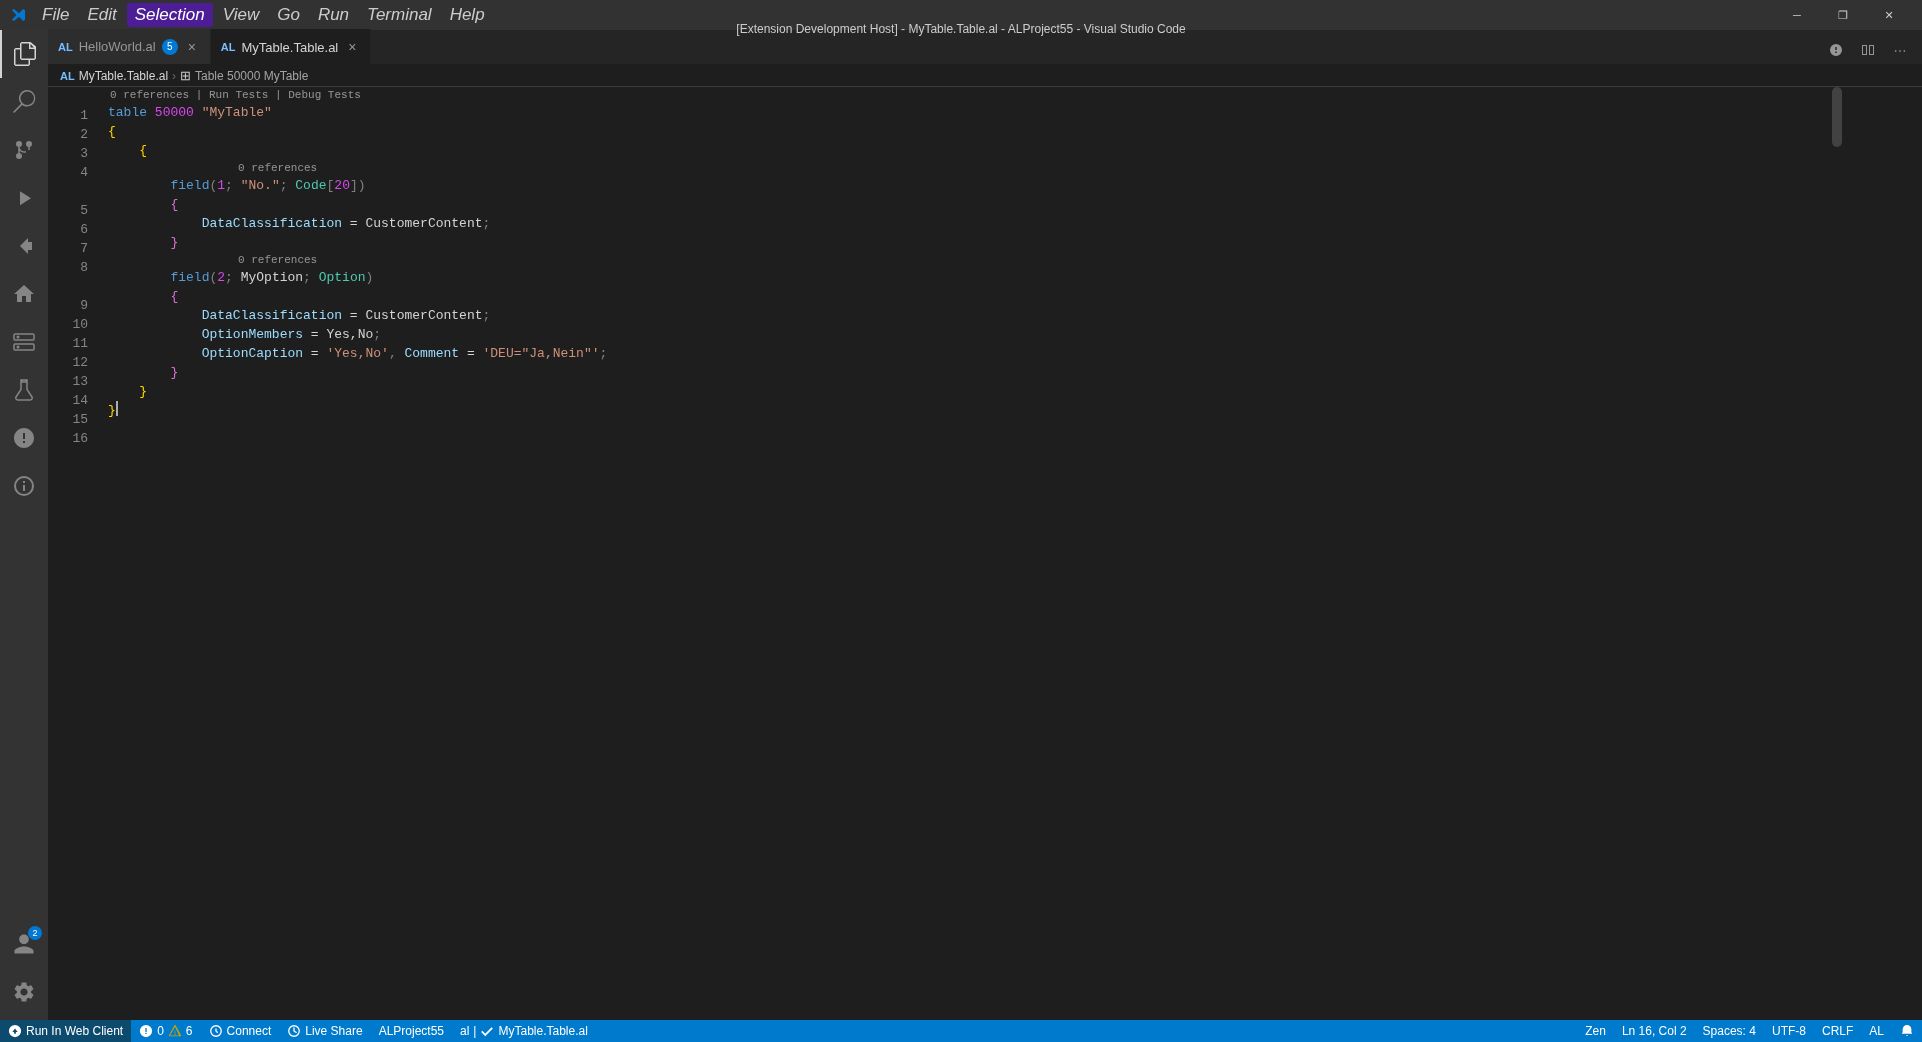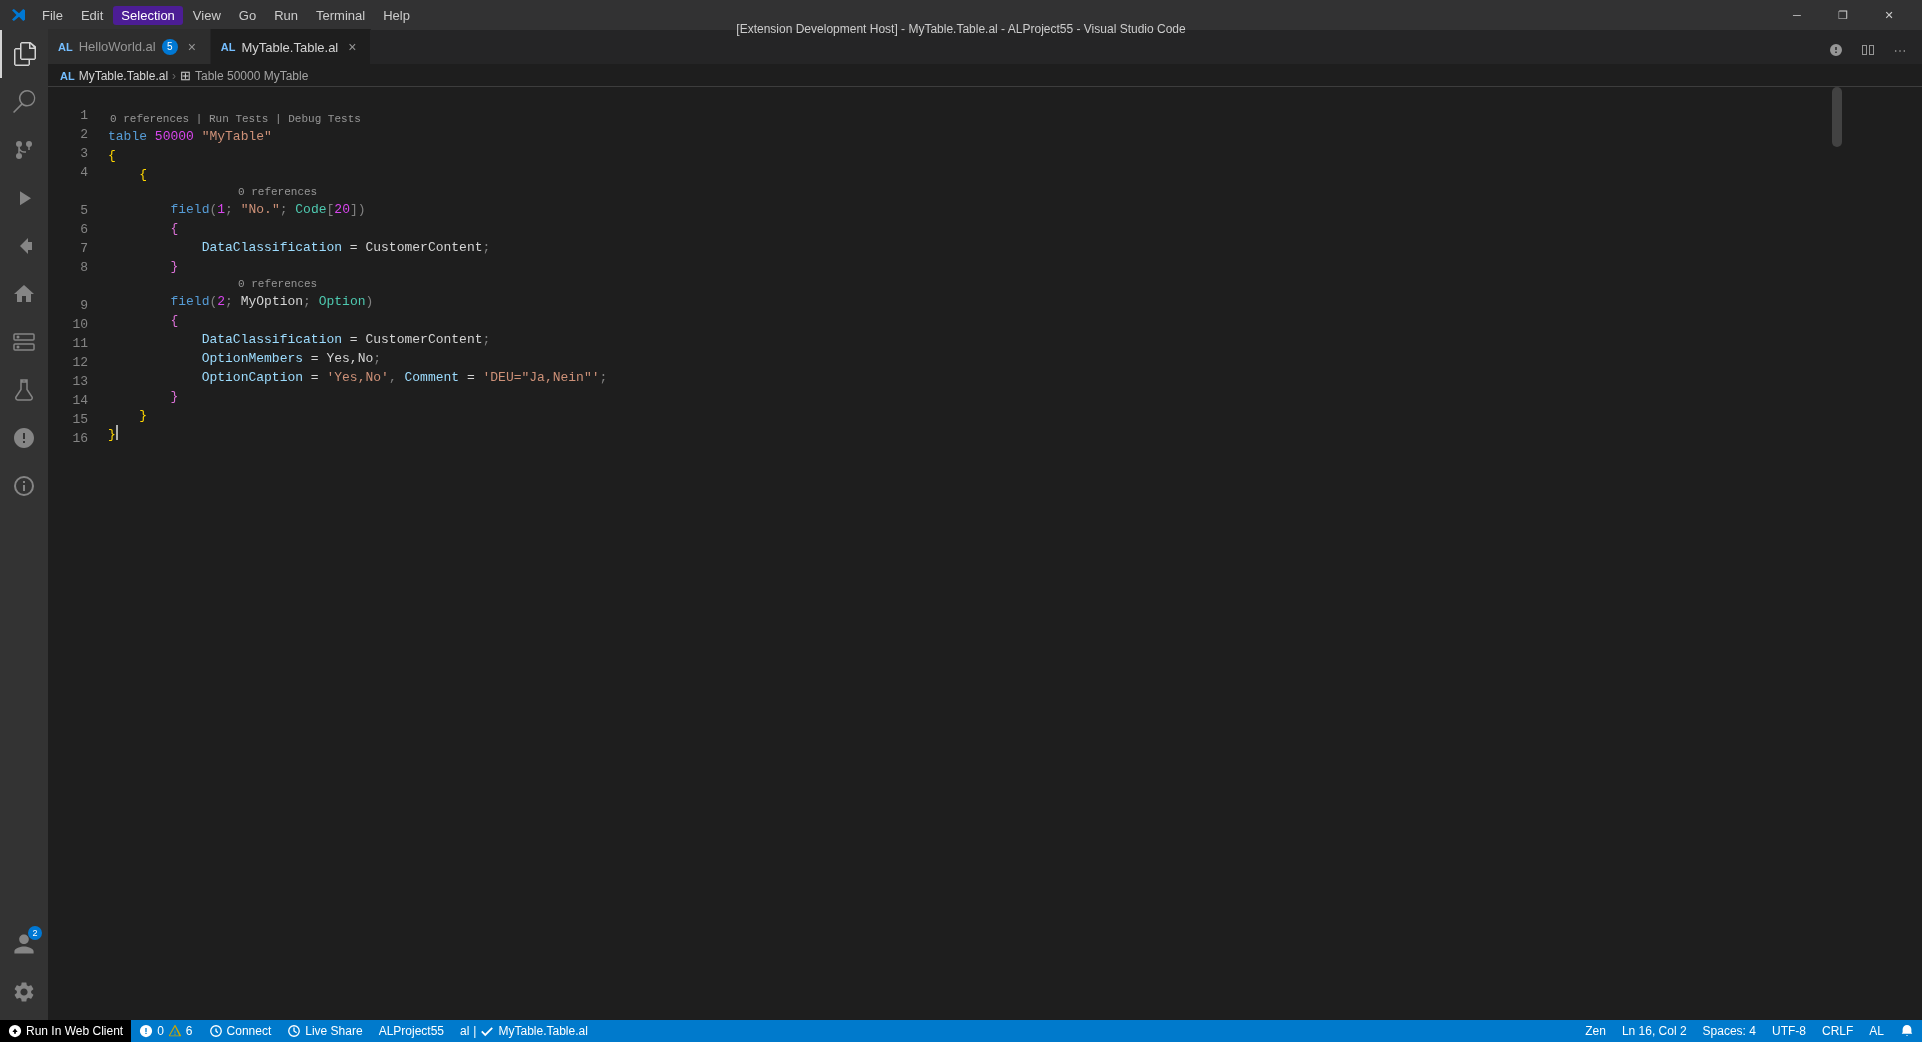--- a/index.html
+++ b/index.html
@@ -29,23 +29,24 @@
       gap: 8px;
     }
     #title-bar-menu {
       display: flex;
       align-items: center;
       gap: 2px;
     }
     .menu-item {
       padding: 2px 8px;
       color: #cccccc;
-      font-size: 13px;
+      font-size: 17px;
       cursor: pointer;
       border-radius: 3px;
+      font-style: italic;
     }
     .menu-item.active { background: #4c1d95; color: #fff; }
     #title-bar-title {
       position: absolute;
       left: 50%;
       transform: translateX(-50%);
       color: #cccccc;
       font-size: 12px;
       margin-top: 28px;
     }
@@ -478,21 +479,21 @@
         <span class="line-num">10</span>
         <span class="line-num">11</span>
         <span class="line-num">12</span>
         <span class="line-num">13</span>
         <span class="line-num">14</span>
         <span class="line-num">15</span>
         <span class="line-num">16</span>
       </div>
       <div id="code-content">
 
-        <div class="code-line code-ref" style="padding-left:2px;margin-top:24px;">
+        <div class="code-line code-ref" style="padding-left:2px;">
           <span style="color:#969696;font-size:11px;">0 references | Run Tests | Debug Tests</span>
         </div>
 
         <div class="code-line">
           <span class="kw">table</span><span> </span><span class="num">50000</span><span> </span><span class="str">"MyTable"</span>
         </div>
 
         <div class="code-line">
           <span style="color:#ffd700;">{</span>
         </div>
@@ -568,21 +569,21 @@
       <div id="minimap" style="position:relative;">
         <div style="position:absolute;right:0;top:0;width:80px;height:100%;background:#1e1e1e;opacity:0.7;"></div>
       </div>
     </div>
   </div>
 </div>
 
 <div id="status-bar">
   <div id="status-left">
 
-    <div class="status-item" style="background:#000000;">
+    <div class="status-item" style="background:#0c4a6e;">
       <svg width="14" height="14" viewBox="0 0 16 16" fill="white">
           <path d="M8 1a7 7 0 1 0 0 14A7 7 0 0 0 8 1zM7 11V9H5L8 5l3 4h-2v2H7z"></path>
         </svg>
       <span>Run In Web Client</span>
     </div>
     <div class="status-item">
       <svg width="14" height="14" viewBox="0 0 16 16" fill="currentColor">
           <path d="M8 1a7 7 0 1 0 0 14A7 7 0 0 0 8 1zm-.75 3.5h1.5V9h-1.5V4.5zm0 5.5h1.5v1.5h-1.5V10z"></path>
         </svg>
       <span>0</span>

